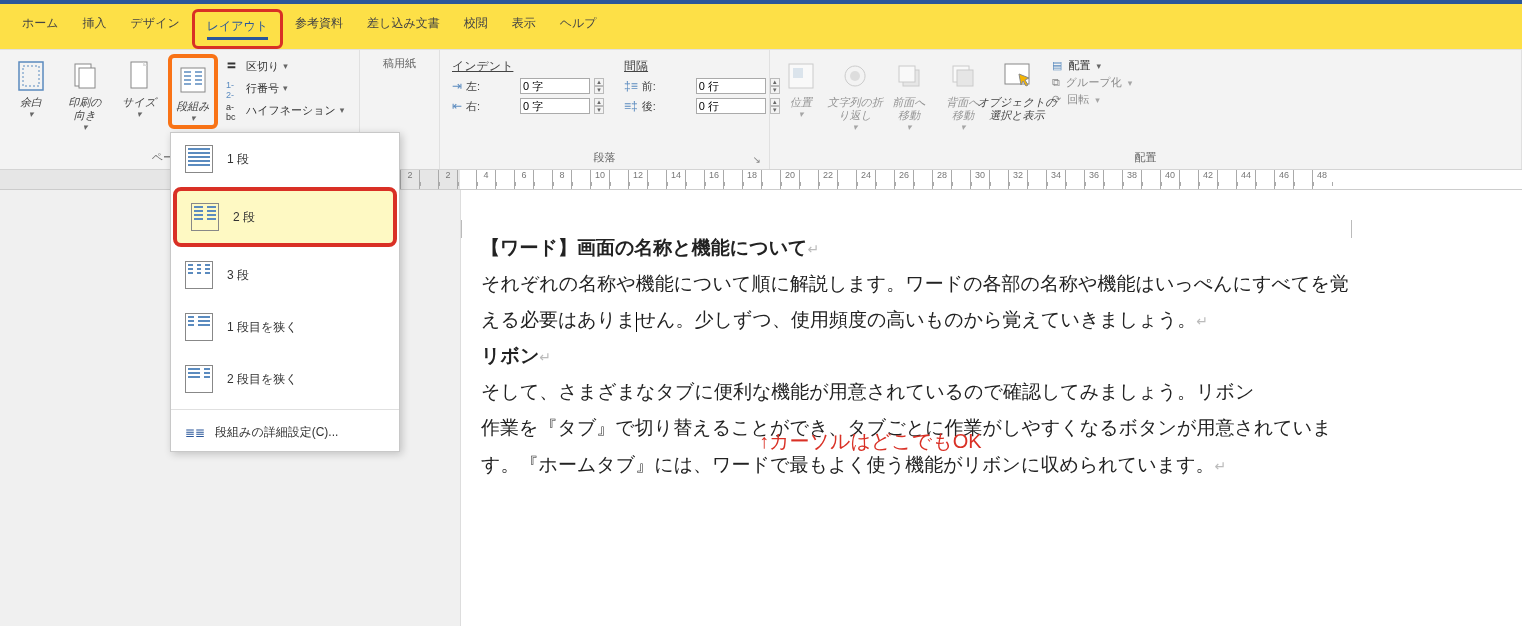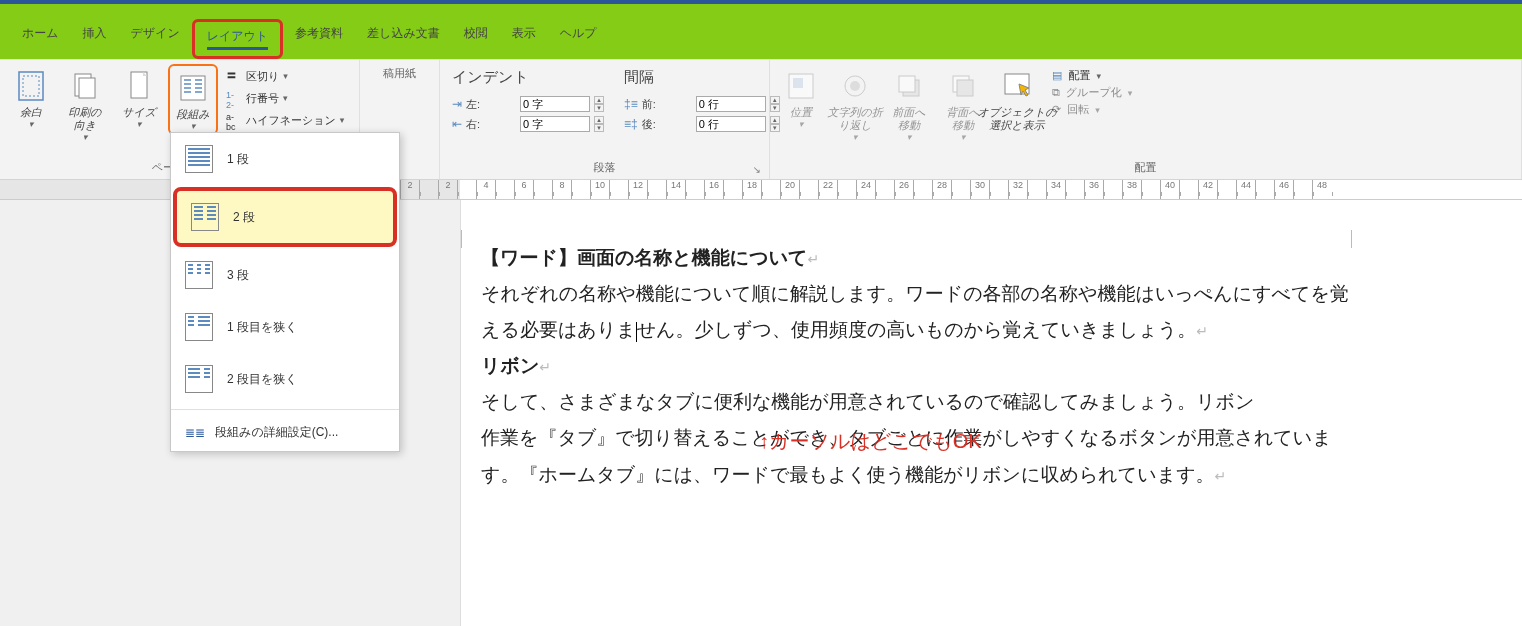--- a/index.html
+++ b/index.html
@@ -1,48 +1,48 @@
 <!DOCTYPE html>
 <html><head>
 <meta charset="utf-8">
 <style>
   * { box-sizing: border-box; margin: 0; padding: 0; }
   body { font-family: "Yu Gothic UI", "Meiryo", sans-serif; font-size: 12px; background: #fff; color: #333; width: 1522px; }
   .titlebar { height: 4px; background: #2b579a; }
-  .tabs { display: flex; gap: 0; padding: 15px 10px 0; background: #84cc16; border-bottom: 1px solid #e1e1e1;}
+  .tabs { display: flex; gap: 0; padding: 5px 10px 0; background: #fde047; border-bottom: 1px solid #e1e1e1;}
   .tab { padding: 6px 12px 6px; cursor: pointer; color: #444; }
   .tab.active { border: 3px solid #d93025; border-radius: 6px; color: #2b579a; }
   .tab.active .underline { display: block; height: 3px; background: #2b579a; margin-top: 2px; }
   .underline { display: none; }
   .ribbon { display: flex; background: #f3f3f3; border-bottom: 1px solid #d4d4d4; height: 120px; position: relative; }
   .group { display: flex; flex-direction: column; justify-content: space-between; padding: 4px 6px 2px; border-right: 1px solid #e0e0e0; }
   .group-row { display: flex; align-items: flex-start; gap: 4px; }
   .group-label { text-align: center; font-size: 11px; color: #666; padding: 2px 0; position: relative; }
   .bigbtn { display: flex; flex-direction: column; align-items: center; justify-content: center; width: 50px; padding: 2px; cursor: pointer; font-style: italic; }
   .bigbtn .icon { width: 32px; height: 32px; margin: 4px 0; }
   .bigbtn .lbl { font-size: 11px; text-align: center; line-height: 1.2; color: #444; }
   .bigbtn .chev { font-size: 9px; color: #666; }
-  .highlight-red { border: 2px solid #f97316; border-radius: 6px; }
+  .highlight-red { border: 4px solid #f97316; border-radius: 6px; }
   .smallrow { display: flex; align-items: center; gap: 4px; padding: 2px 4px; cursor: pointer; font-size: 11px; }
   .smallrow .sicon { width: 16px; height: 16px; display: inline-block; }
   .chev-s { font-size: 9px; color: #666; }
   .dropdown { position: absolute; top: 132px; left: 170px; width: 230px; background: #fff; border: 1px solid #c8c8c8; box-shadow: 2px 2px 8px rgba(0,0,0,.2); z-index: 10; }
   .dd-item { display: flex; align-items: center; gap: 14px; padding: 12px 14px; cursor: pointer; }
   .dd-item.hovered { background: #fef9c3; }
   .dd-item.hl { border: 4px solid #d93025; border-radius: 8px; margin: 2px; }
   .dd-icon { width: 28px; height: 28px; border: 1px solid #888; display: flex; }
   .dd-icon .col { flex: 1; display: flex; flex-direction: column; gap: 2px; padding: 2px; }
   .dd-icon .line { height: 2px; background: #5b8bbf; }
   .dd-sep { height: 1px; background: #e0e0e0; margin: 4px 0; }
   .dd-more { display: flex; align-items: center; gap: 10px; padding: 10px 14px; cursor: pointer; }
   .dd-more .mi { color: #2b579a; }
   .field-row { display: flex; align-items: center; gap: 4px; margin: 2px 0; }
   .field-row .flabel { width: 50px; font-size: 11px; color: #444; }
   .field-row input { width: 70px; font-size: 11px; padding: 1px 2px; border: 1px solid #aaa; }
-  .field-head { font-size: 15px; color: #444; margin-bottom: 7px; }
+  .field-head { font-size: 12px; color: #444; margin-bottom: 1px; text-decoration: underline; }
   .spin { display: inline-flex; flex-direction: column; }
   .spin span { font-size: 7px; line-height: 6px; color: #666; border: 1px solid #bbb; width: 10px; text-align: center; }
   .dimbtn { opacity: .55; }
   .small-stack { display: flex; flex-direction: column; gap: 2px; padding-top: 2px;}
   .launcher { position: absolute; right: 2px; bottom: 2px; font-size: 10px; color: #888; cursor: pointer; }
   .ruler { height: 20px; background: #fff; border-bottom: 1px solid #ccc; position: relative; margin-left: 0; overflow: hidden; }
   .ruler-inner { position: absolute; left: 400px; right: 0; top: 0; bottom: 0; display: flex; font-size: 9px; color: #777; }
   .rtick { position: relative; width: 38px; border-left: 1px solid #aaa; text-align: center; }
   .rtick::after { content:""; position:absolute; left: 19px; top: 12px; width:1px; height:4px; background:#aaa;}
   .ruler-gray { position:absolute; left:0; width: 460px; top:0; bottom:0; background:#e6e6e6;}

